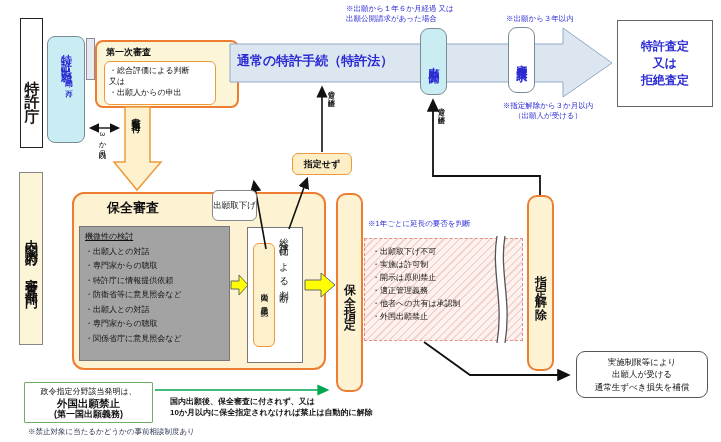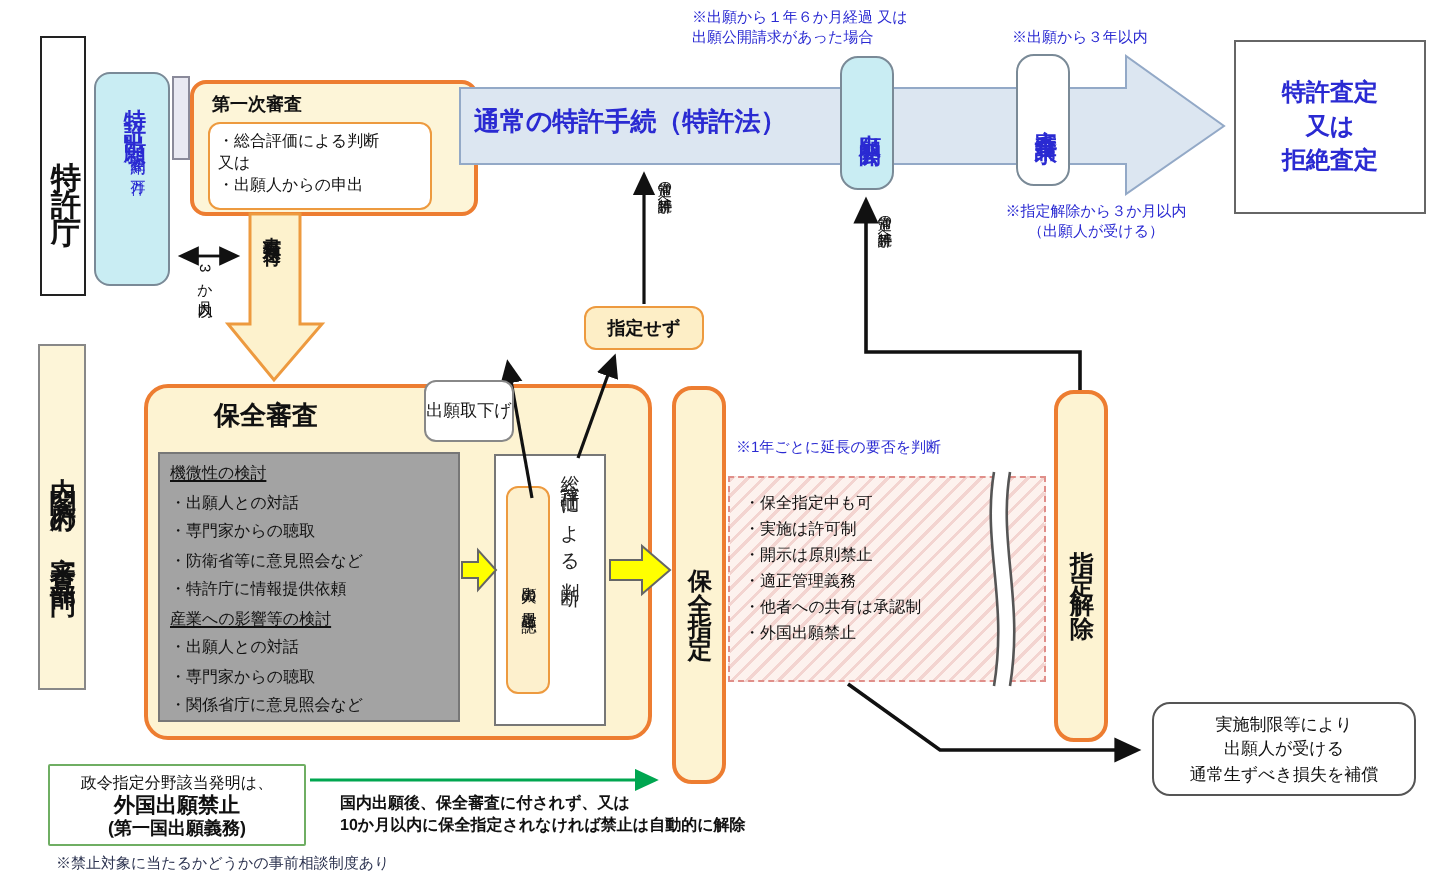--- a/index.html
+++ b/index.html
@@ -185,43 +185,42 @@
   </div>
 
   <div id="safeguard" class="abs">
     <div class="ttl">保全審査</div>
   </div>
 
   <div id="reviewdetail" class="abs">
     <div class="uline">機微性の検討</div>
     <div>・出願人との対話</div>
     <div>・専門家からの聴取</div>
+    <div>・特許庁に情報提供依頼</div>
     <div>・防衛省等に意見照会など</div>
-    <div>・特許庁に情報提供依頼</div>
-    <div class="uline">産業への影響等の検討</div>
     <div>・出願人との対話</div>
     <div>・専門家からの聴取</div>
     <div>・関係省庁に意見照会など</div>
   </div>
 
   <div id="judgebox" class="abs"></div>
   <div id="intentbox" class="abs center">
     <div class="t vtext">出願人の意思確認</div>
   </div>
   <div id="judgetext" class="abs vtext">総合評価による判断</div>
 
   <div id="desig" class="abs center">
     <div class="t vtext">保全指定</div>
   </div>
 
   <div id="noteannual" class="abs blue">※1年ごとに延長の要否を判断</div>
 
   <div id="hatched" class="abs">
     <div class="txt">
-      <div>・保全指定中も可</div>
+      <div>・出願取下げ不可</div>
       <div>・実施は許可制</div>
       <div>・開示は原則禁止</div>
       <div>・適正管理義務</div>
       <div>・他者への共有は承認制</div>
       <div>・外国出願禁止</div>
     </div>
   </div>
 
   <div id="release" class="abs center">
     <div class="t vtext">指定解除</div>

